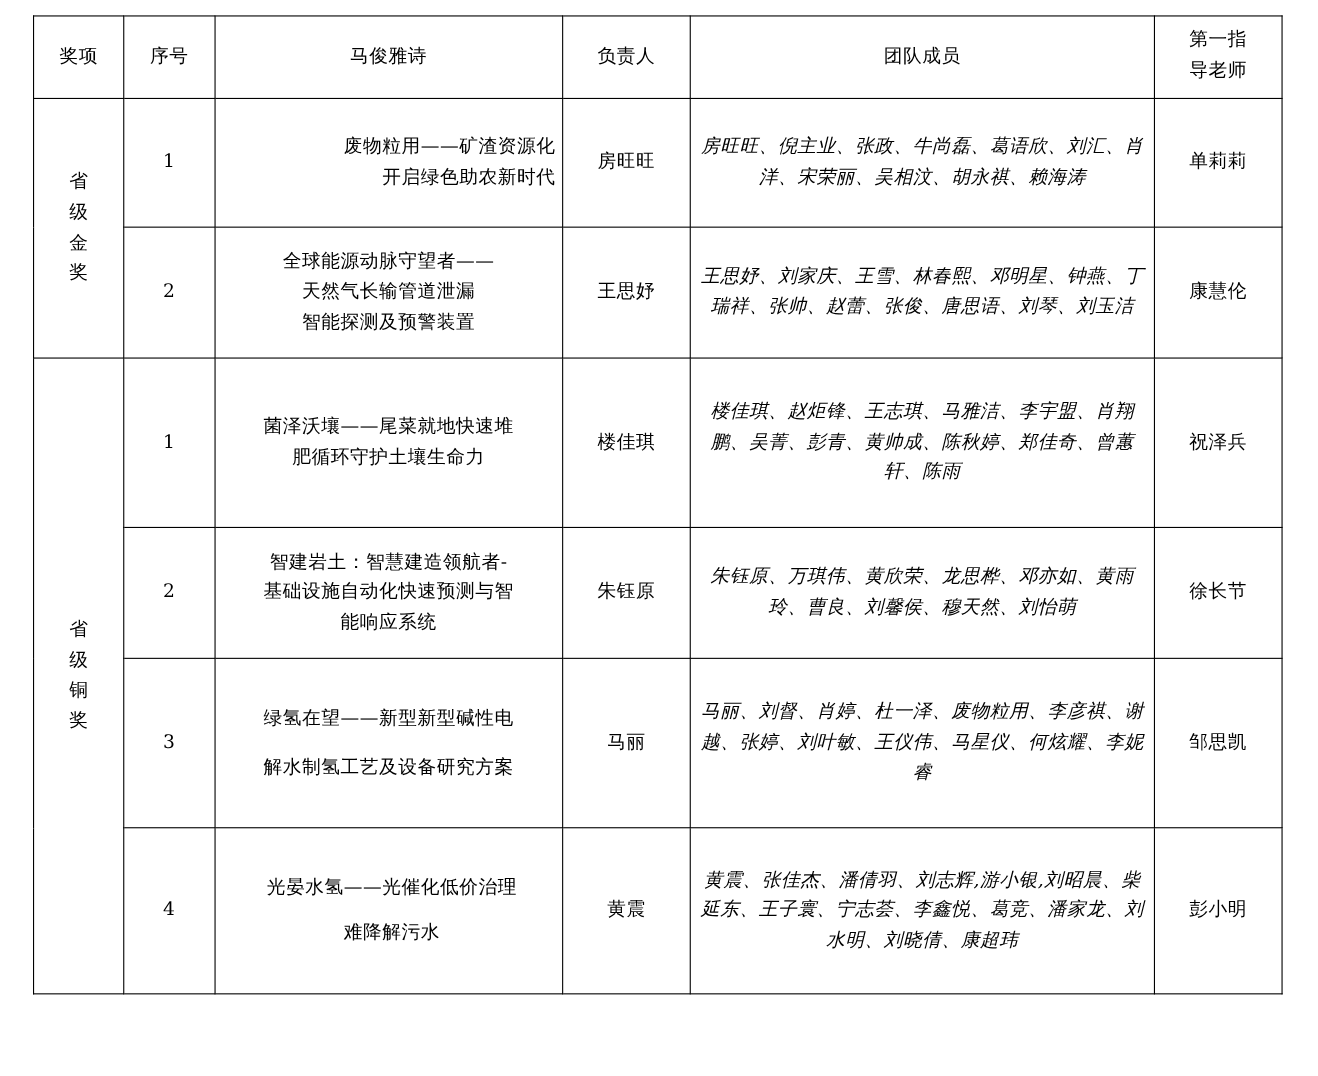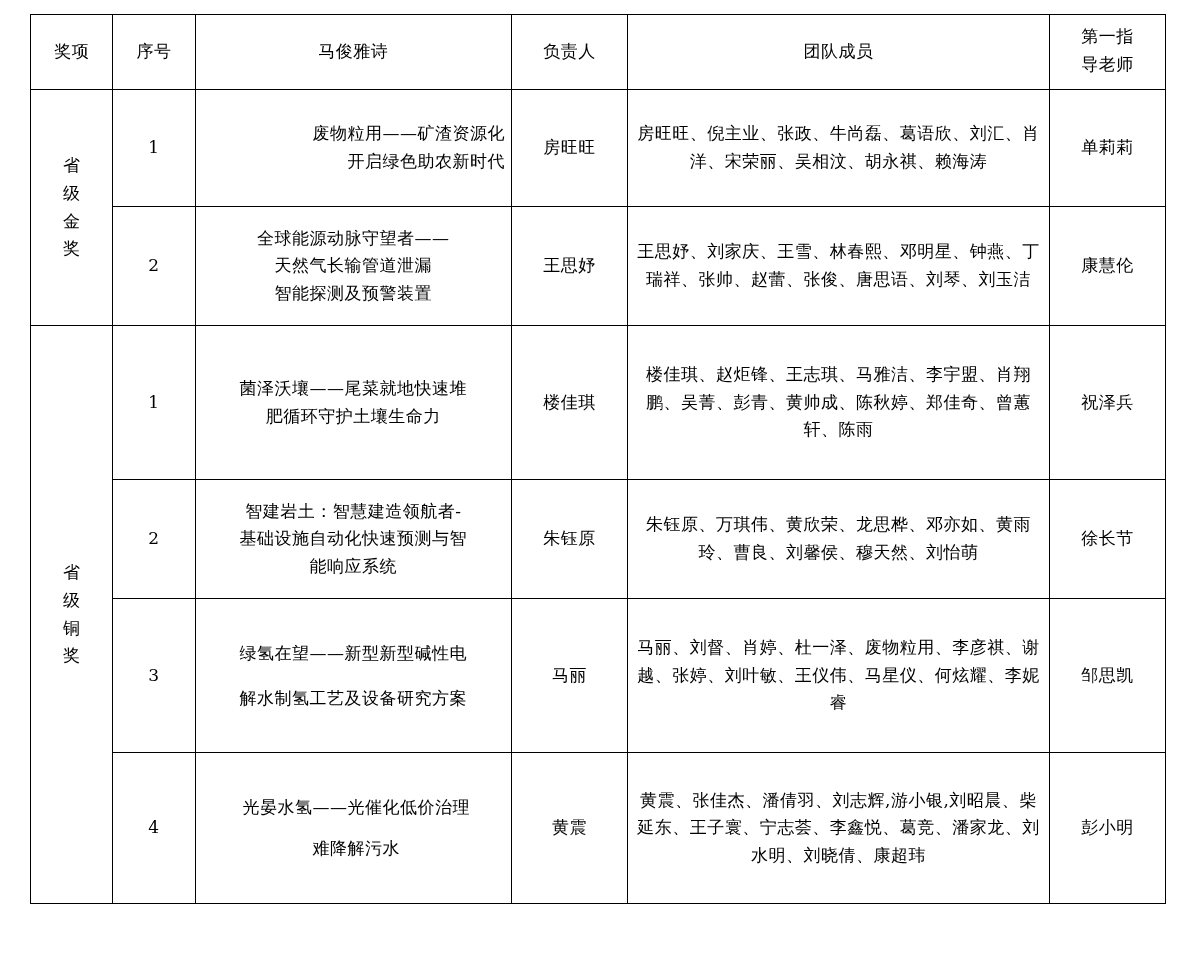--- a/index.html
+++ b/index.html
@@ -63,20 +63,21 @@
   .project-cell {
     text-align: center;
     line-height: 1.85;
   }
   .members-cell {
     text-align: left;
     line-height: 1.85;
     padding-left: 10px;
     padding-right: 10px;
     letter-spacing: 0.6px;
+    font-style: italic;
   }
   .num-cell {
     font-size: 17px;
   }
   .r1 td { height: 108px; }
   .r2 td { height: 110px; }
   .r3 td { height: 145px; }
   .r4 td { height: 110px; }
   .r5 td { height: 145px; }
   .r6 td { height: 142px; }

